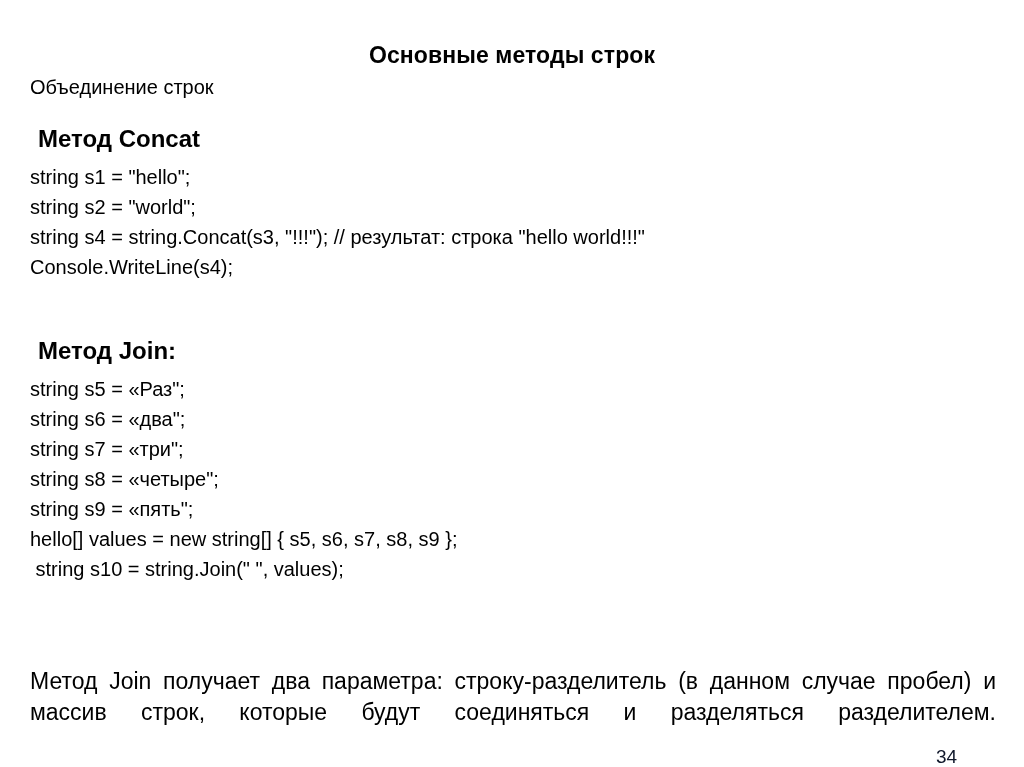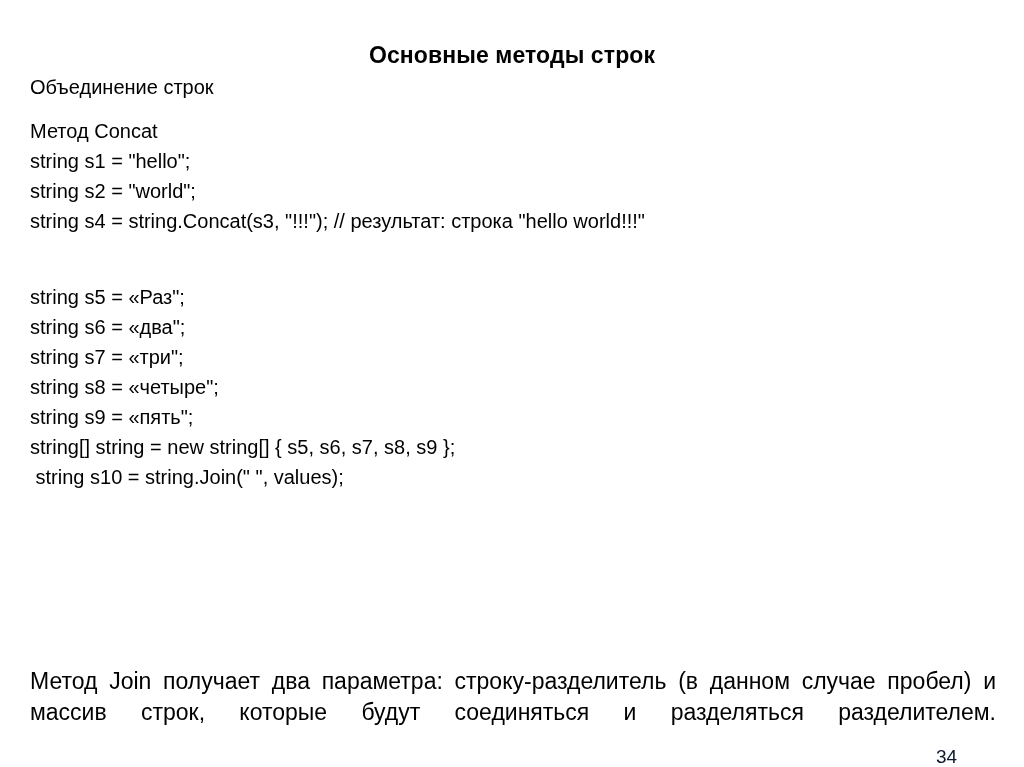--- a/index.html
+++ b/index.html
@@ -48,24 +48,24 @@
 
   .section-head {
     font-size: 20px;
     font-weight: normal;
     line-height: 30px;
     margin: 0;
     white-space: pre;
   }
 
   .sub-head {
-    font-size: 20px;
-    font-weight: normal;
+    font-size: 24px;
+    font-weight: bold;
     line-height: 30px;
-    margin: 0;
+    margin: 8px;
     white-space: pre;
   }
 
   .gap-sm { height: 14px; }
   .gap-lg { height: 46px; }
 
   .code-lines {
     margin: 0;
     padding: 0;
     list-style: none;
@@ -122,32 +122,34 @@
     <div class="section-head">Объединение строк</div>
 
     <div class="gap-sm"></div>
 
     <div class="sub-head">Метод Concat</div>
 
     <div class="code-lines">
       <div class="code-line">string s1 = "hello";</div>
       <div class="code-line">string s2 = "world";</div>
       <div class="code-line">string s4 = string.Concat(s3, "!!!"); // результат: строка "hello world!!!"</div>
+      <div class="code-line">Console.WriteLine(s4);</div>
     </div>
 
     <div class="gap-lg"></div>
 
+    <div class="sub-head">Метод Join:</div>
 
     <div class="code-lines">
       <div class="code-line">string s5 = «Раз";</div>
       <div class="code-line">string s6 = «два";</div>
       <div class="code-line">string s7 = «три";</div>
       <div class="code-line">string s8 = «четыре";</div>
       <div class="code-line">string s9 = «пять";</div>
-      <div class="code-line">string[] string = new string[] { s5, s6, s7, s8, s9 };</div>
+      <div class="code-line">hello[] values = new string[] { s5, s6, s7, s8, s9 };</div>
       <div class="code-line"> string s10 = string.Join(" ", values);</div>
     </div>
 
   </div>
 
   <div class="para-block">
     <p class="para">Метод Join получает два параметра: строку-разделитель (в данном случае пробел) и массив строк, которые будут соединяться и разделяться разделителем.</p>
   </div>
 
   <div class="page-number">34</div>

